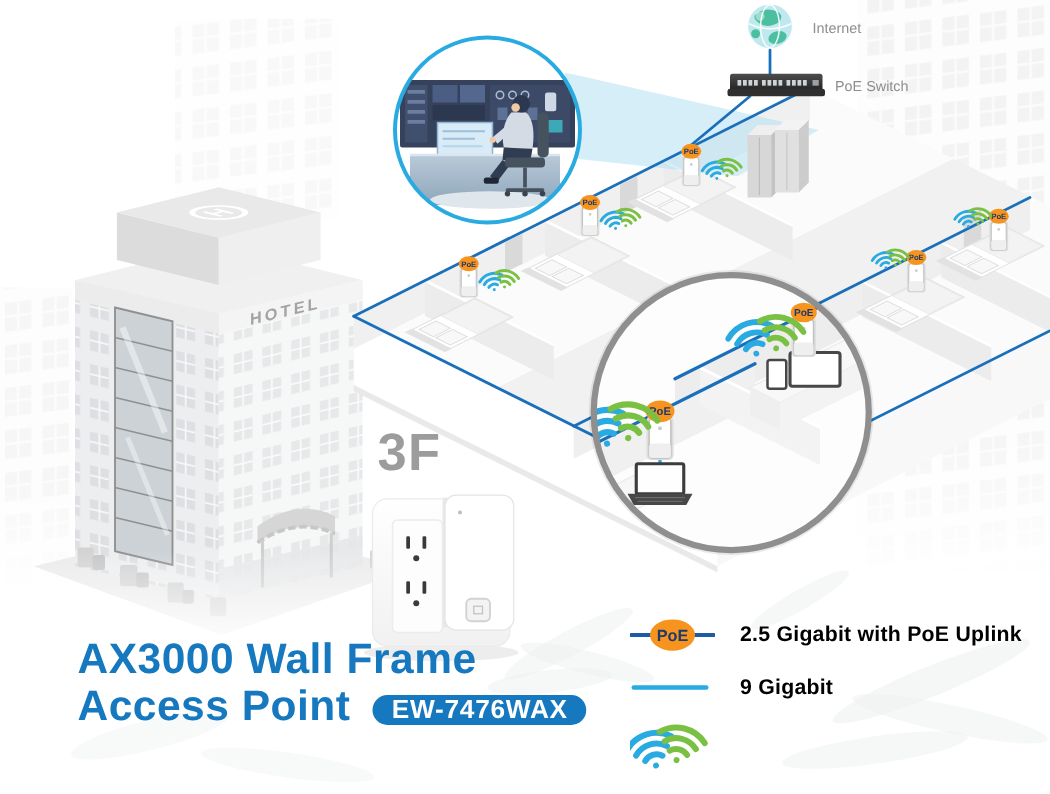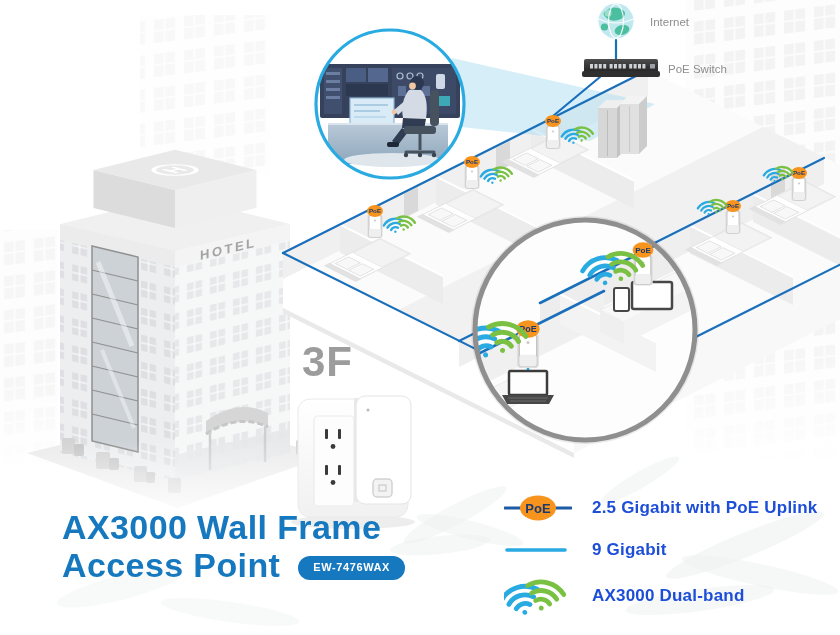--- a/index.html
+++ b/index.html
@@ -4,26 +4,26 @@
 <style>
   html,body{margin:0;padding:0;background:#ffffff;}
   .stage{position:relative;width:840px;height:635px;overflow:hidden;background:#ffffff;
          font-family:"Liberation Sans",sans-serif;}
   svg.scene{position:absolute;left:0;top:0;}
   svg text{font-family:"Liberation Sans",sans-serif;}
   .title-block{position:absolute;left:62px;top:508px;color:#1678be;font-weight:bold;
                font-size:34px;line-height:38px;letter-spacing:.4px;white-space:nowrap;}
   .title-row2{display:flex;align-items:center;justify-content:space-between;}
   .model-badge{display:inline-block;margin-left:18px;background:#1678be;color:#ffffff;
-               font-size:11px;font-weight:bold;padding:3px 15px 4px;border-radius:14px;
+               font-size:21px;font-weight:bold;padding:3px 15px 4px;border-radius:14px;
                letter-spacing:.6px;line-height:17px;position:relative;top:3px;}
   .legend{position:absolute;left:504px;top:490px;}
   .legend-row{display:flex;align-items:center;height:36px;margin-bottom:6px;}
   .legend-icon{width:68px;flex:0 0 68px;margin-right:20px;display:flex;justify-content:center;align-items:center;}
-  .legend-label{font-size:17px;font-weight:bold;color:#1d4ed8;letter-spacing:.2px;white-space:nowrap;}
+  .legend-label{font-size:17px;font-weight:bold;color:#000000;letter-spacing:.2px;white-space:nowrap;}
 </style>
 </head>
 <body>
 
 <div class="stage">
 
 <svg class="scene" width="840" height="635" viewBox="0 0 840 635">
   <defs>
     <linearGradient id="gradSwitch" x1="0" y1="0" x2="0" y2="1">
       <stop offset="0" stop-color="#4d4d4d"></stop>
@@ -454,17 +454,16 @@
           </g>
           <g transform="translate(8,0) rotate(14)" stroke="#7ac143" stroke-width="3.2" stroke-linecap="round" fill="none">
             <path d="M -4.8 3.6 A 7 7 0 0 1 4.8 3.6"></path>
                 <path d="M -8.6 -0.6 A 12.4 12.4 0 0 1 8.6 -0.6"></path>
             <path d="M -12.4 -4.8 A 18 18 0 0 1 12.4 -4.8"></path>
                 <circle cx="0" cy="7.6" r="1.6" fill="#7ac143" stroke="none"></circle>
           </g>
         </g>
       </svg>
     </span>
-    <span class="legend-label">AX3000 Dual-band</span>
   </div>
 </div>
 
 </div>
 
 </body></html>

